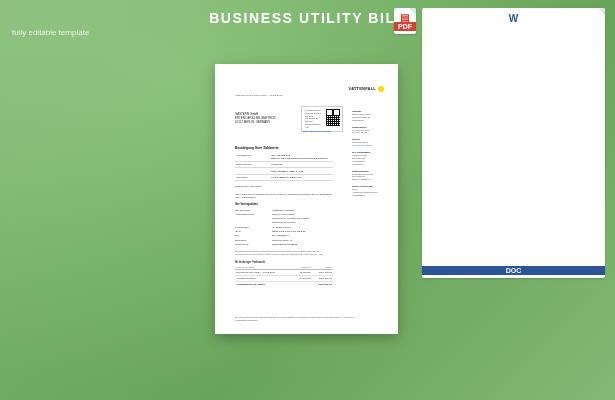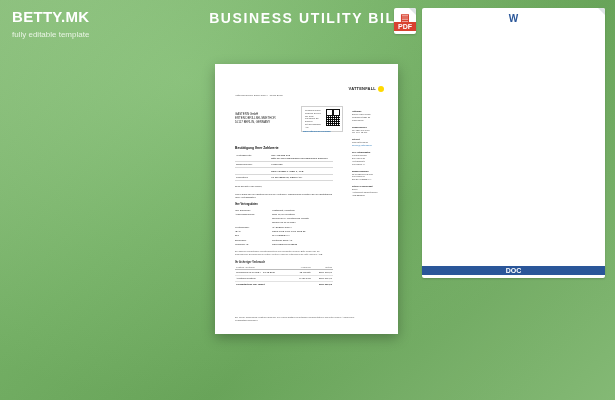--- a/index.html
+++ b/index.html
@@ -33,21 +33,21 @@
     color: #ffffff;
     font-size: 15px;
     font-weight: bold;
     letter-spacing: 0.3px;
     line-height: 17px;
   }
   .brand-sub {
     color: #e9f4e4;
     font-size: 8px;
     line-height: 10px;
-    margin-top: 5px;
+    margin-top: 20px;
     font-weight: normal;
   }
   .title {
     position: absolute; left: 0; right: 0; top: 10px;
     text-align: center;
     color: #ffffff;
     font-size: 14px;
     font-weight: bold;
     letter-spacing: 1.6px;
   }
@@ -207,21 +207,20 @@
     font-size: 2.2px; color: #555; line-height: 3px;
   }
 </style>
 </head>
 <body>
 
 <div id="app">
 
   <div class="header">
     <div class="brand">
-      <div class="brand-name">BETTY.MK</div>
       <div class="brand-sub">fully editable template</div>
     </div>
     <div class="title">BUSINESS UTILITY BILL</div>
     <div class="filetypes">
       <div class="ficon pdf">
         <span class="corner"></span>
         <span class="glyph">▤</span>
         <span class="tag">PDF</span>
       </div>
       <div class="ficon doc">

